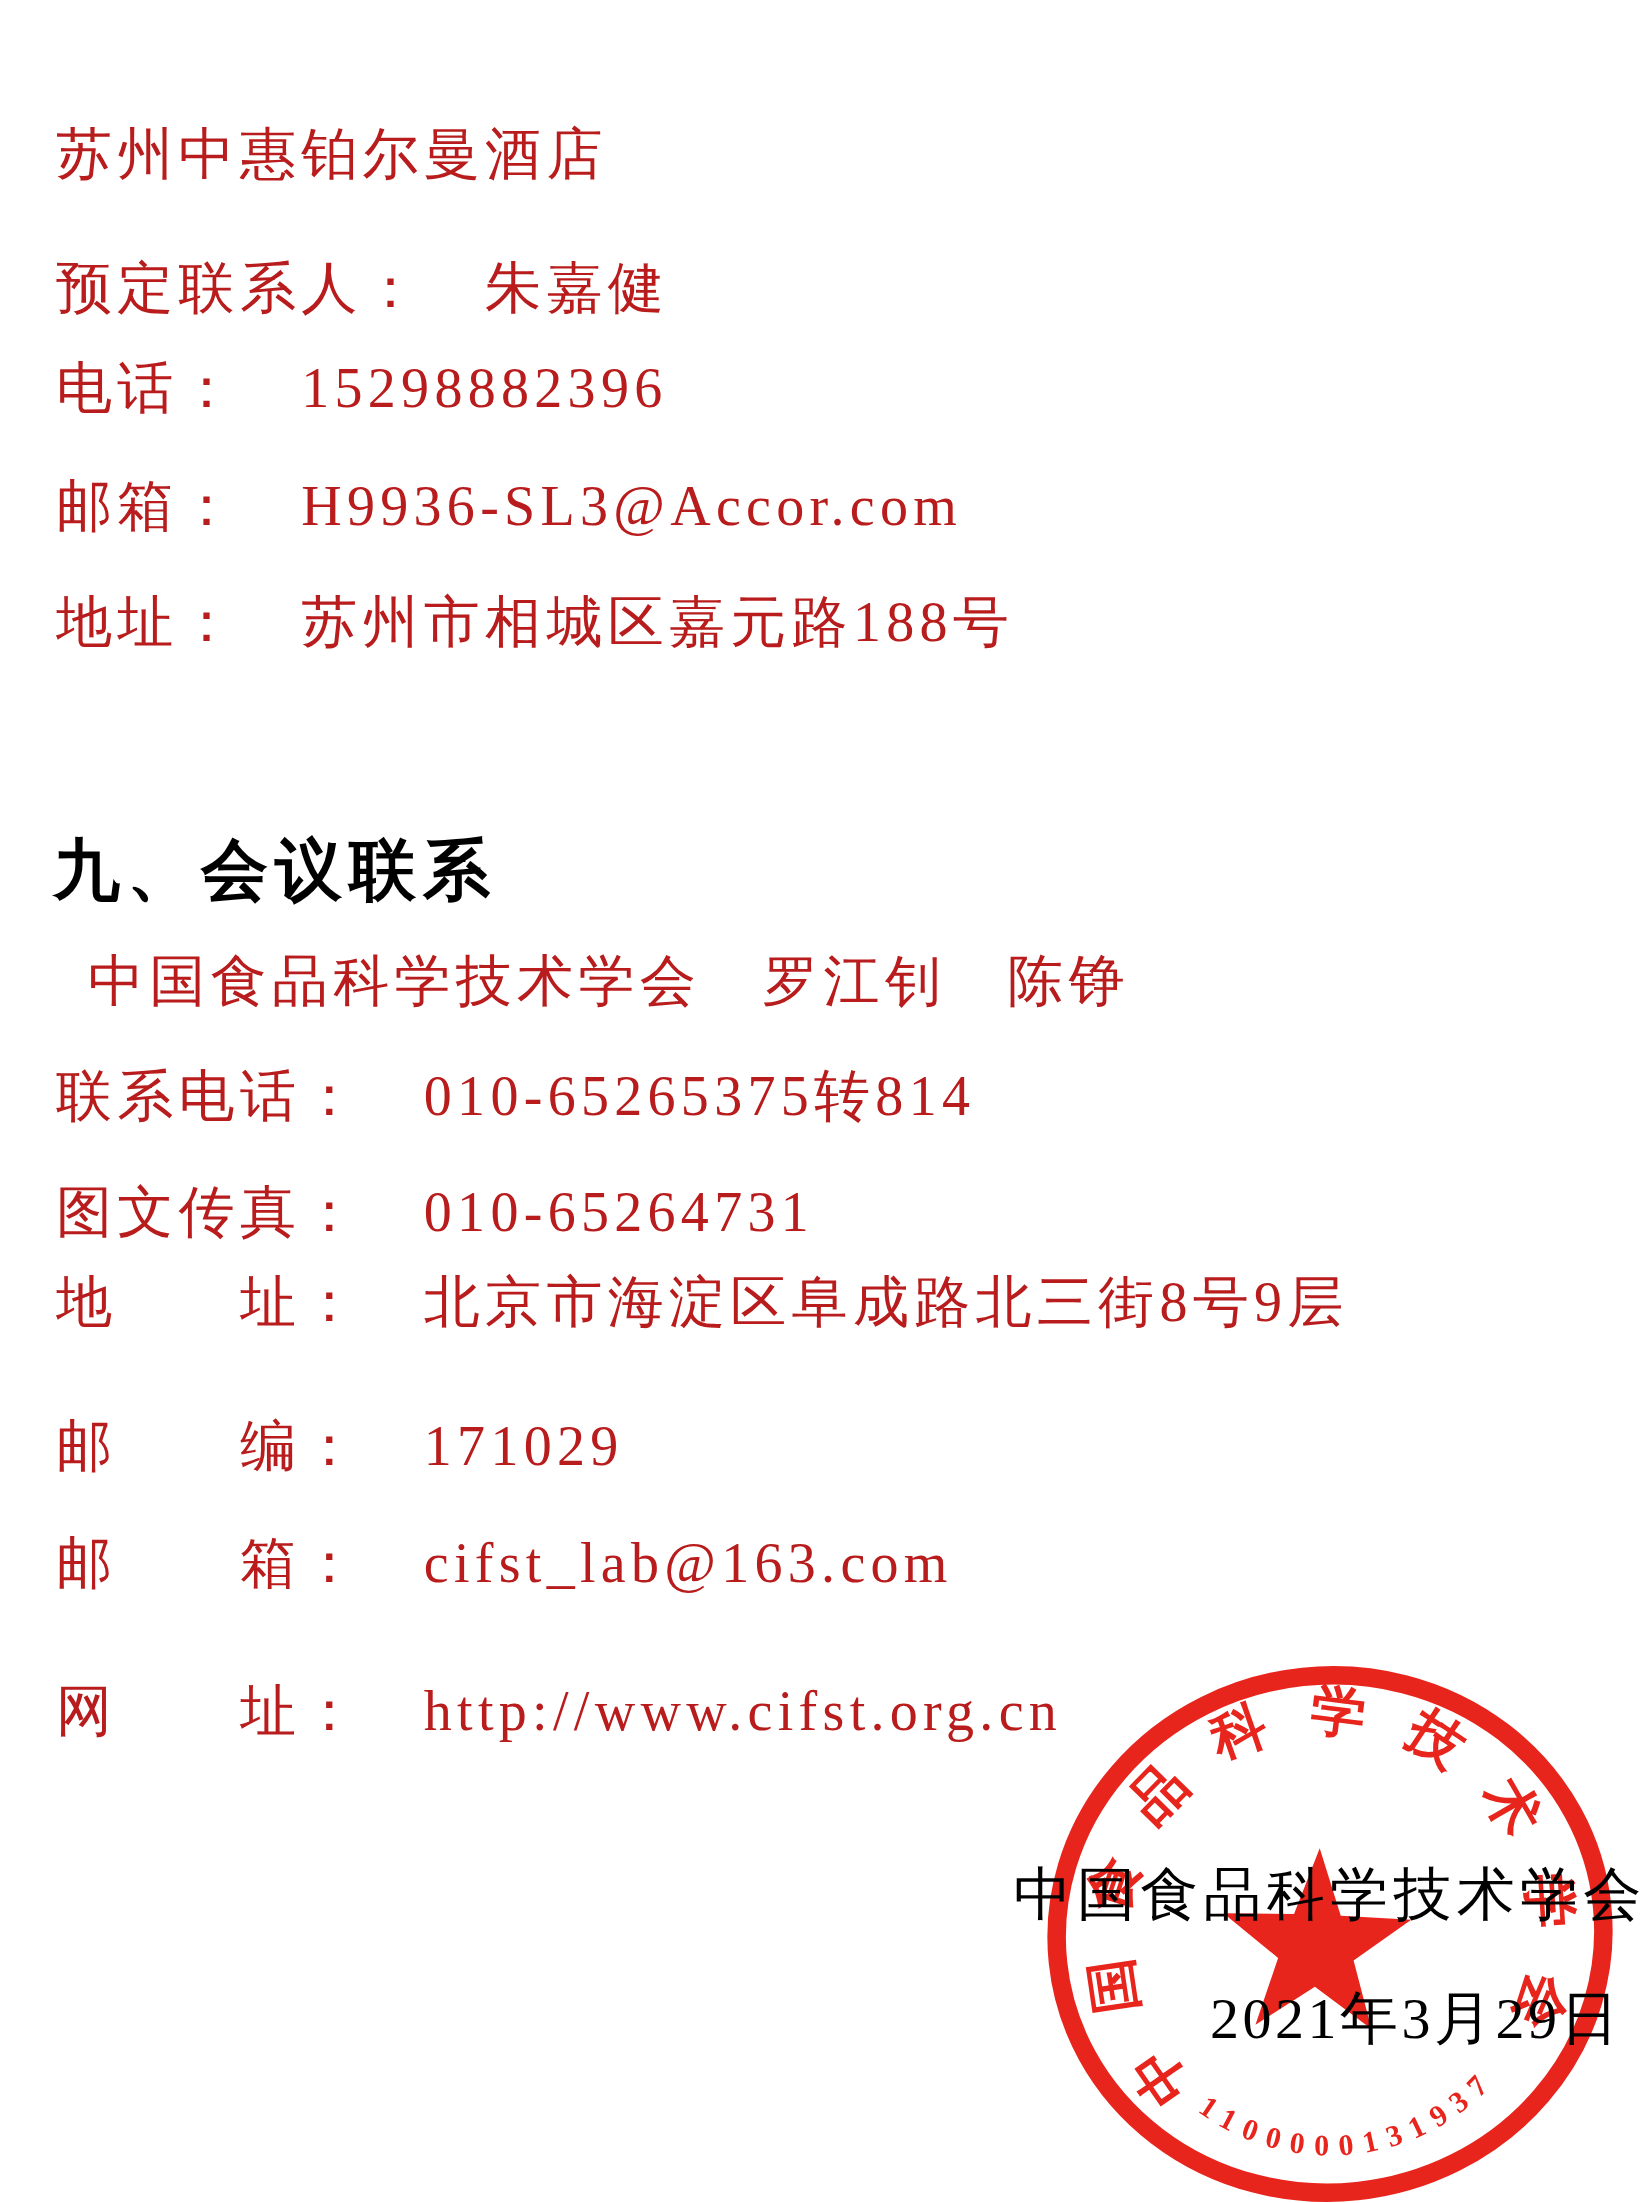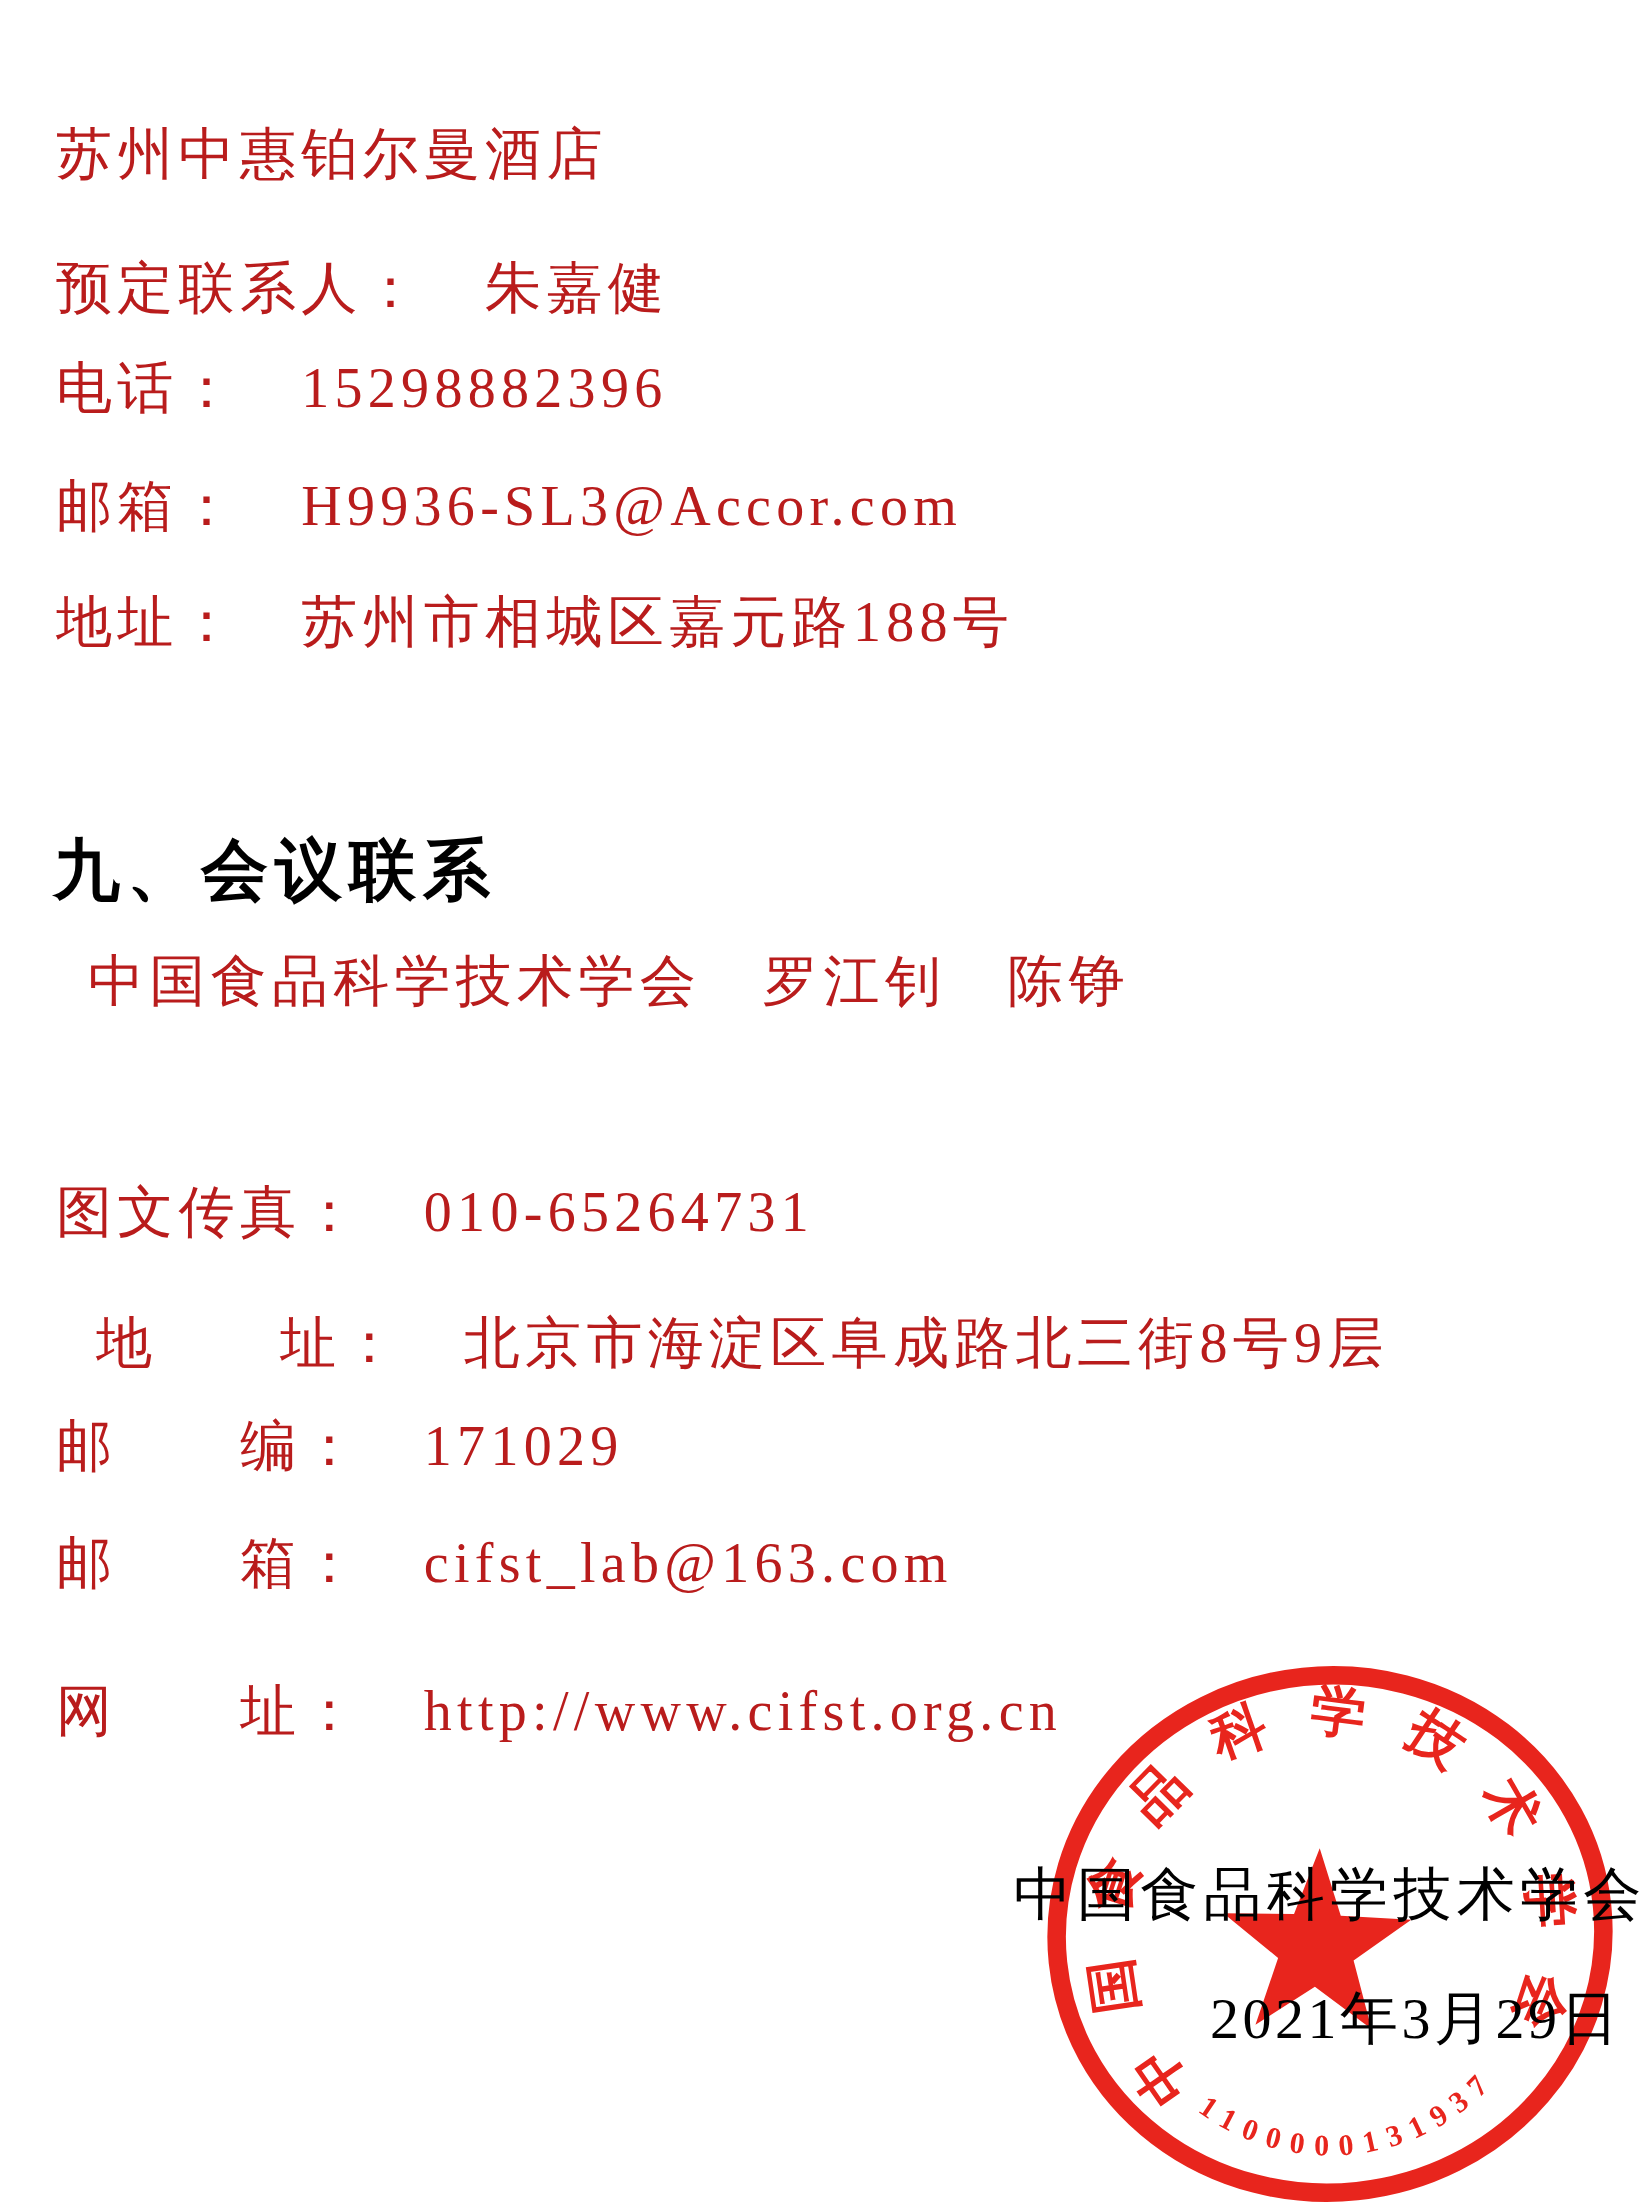--- a/index.html
+++ b/index.html
@@ -81,24 +81,25 @@
 
   <div class="line" style="top:476px;">邮箱：　H9936-SL3@Accor.com</div>
 
   <div class="line" style="top:592px;">地址：　苏州市相城区嘉元路188号</div>
 
 
   <div class="heading" style="top:833px;">九、会议联系</div>
 
   <div class="line" style="top:951px;margin-left:32px;">中国食品科学技术学会　罗江钊　陈铮</div>
 
+  <div class="line" style="top:1066px;">联系电话：　010-65265375转814</div>
 
   <div class="line" style="top:1182px;">图文传真：　010-65264731</div>
 
-  <div class="line" style="top:1313px;margin-left:40px;">地　　址：　北京市海淀区阜成路北三街8号9层</div>
+  <div class="line" style="top:1272px;">地　　址：　北京市海淀区阜成路北三街8号9层</div>
 
   <div class="line" style="top:1416px;">邮　　编：　171029</div>
 
   <div class="line" style="top:1533px;">邮　　箱：　cifst_lab@163.com</div>
 
   <div class="line" style="top:1643px;margin-top:38px;">网　　址：　http://www.cifst.org.cn</div>
 
   <div class="right-line sig-org">中国食品科学技术学会</div>
 
   <div class="right-line sig-date">2021年3月29日</div>

